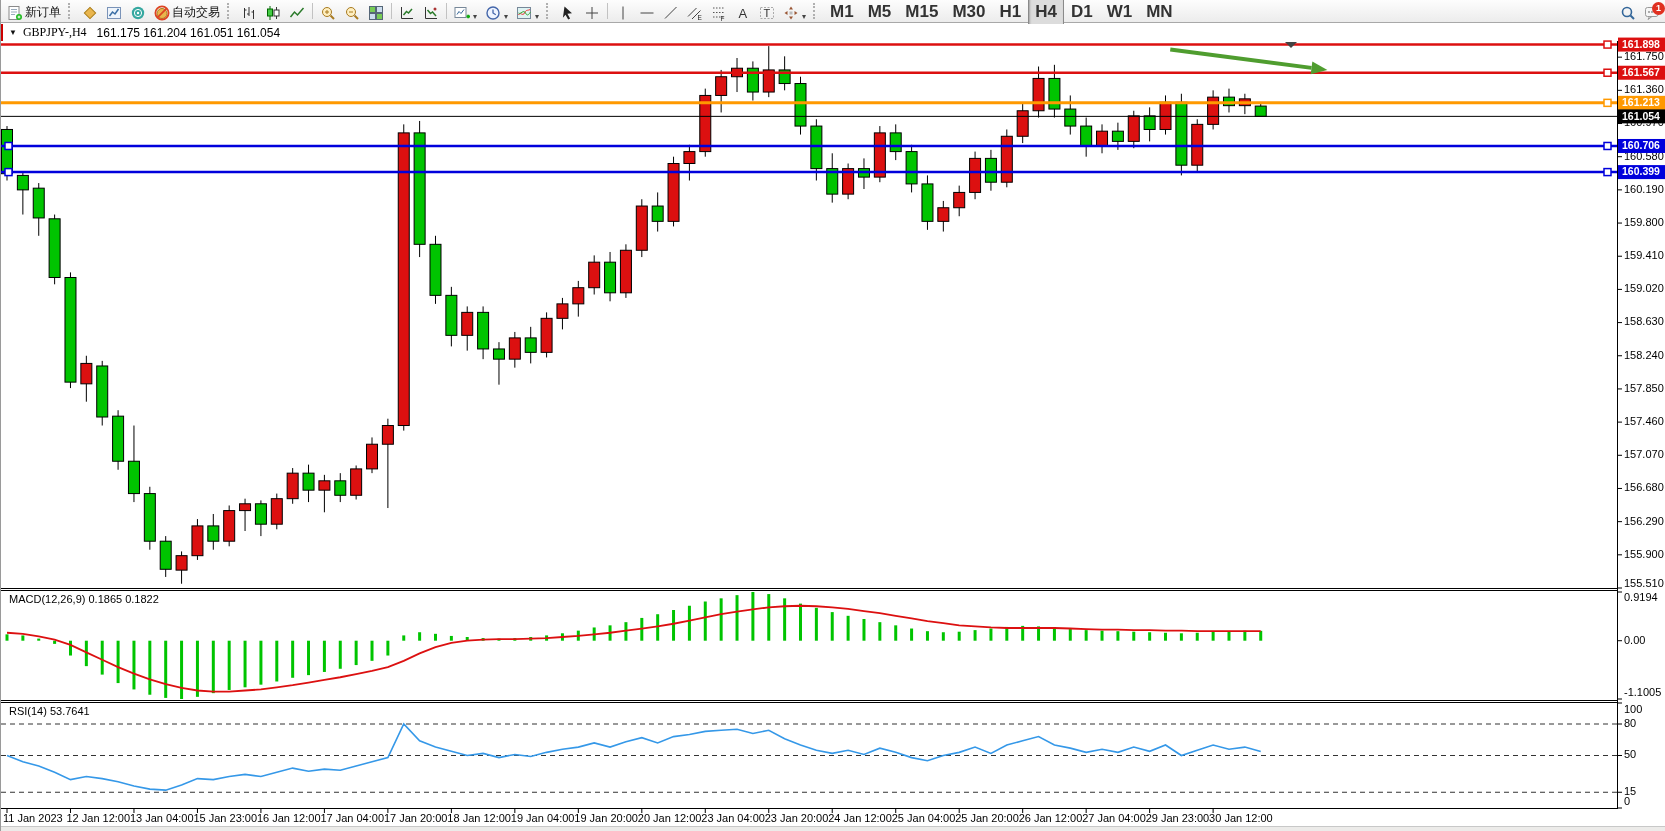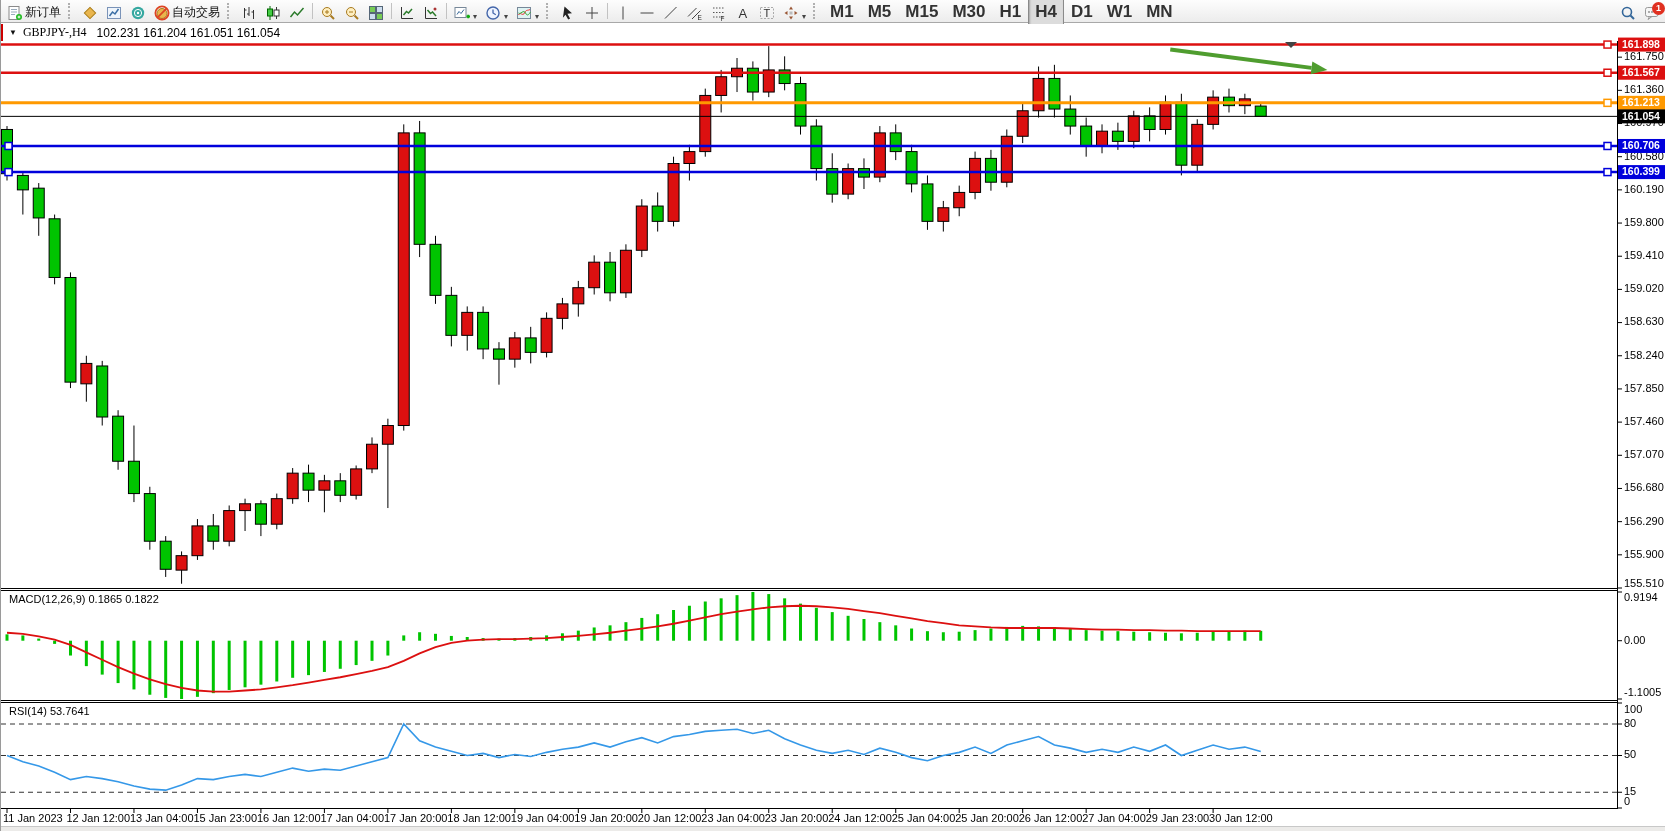--- a/index.html
+++ b/index.html
@@ -244,21 +244,21 @@
             <circle cx="5" cy="7" r=".9" fill="#888"></circle>
             <circle cx="8" cy="7" r=".9" fill="#888"></circle>
             <circle cx="11" cy="7" r=".9" fill="#888"></circle>
           </svg><span class="badge">1</span></span>
       </div>
     </div>
 
   <div id="titlerow">
     <span class="tri">▼</span>
     <span class="sym">GBPJPY-,H4</span>
-    <span>102.231 161.204 161.051 161.054</span>
+    <span>161.175 161.204 161.051 161.054</span>
   </div>
 
   <svg id="chartsvg" width="1665" height="831">
       <rect x="0" y="41" width="1665" height="787" fill="#fff"></rect>
       <line x1="0" y1="588.5" x2="1616" y2="588.5" stroke="#000" stroke-width="1"></line>
       <line x1="0" y1="590.5" x2="1616" y2="590.5" stroke="#000" stroke-width="1"></line>
       <line x1="0" y1="700.5" x2="1616" y2="700.5" stroke="#000" stroke-width="1"></line>
       <line x1="0" y1="702.5" x2="1616" y2="702.5" stroke="#000" stroke-width="1"></line>
       <line x1="0" y1="808.5" x2="1616" y2="808.5" stroke="#000"></line>
       <line x1="1616.5" y1="41" x2="1616.5" y2="809" stroke="#000"></line>

